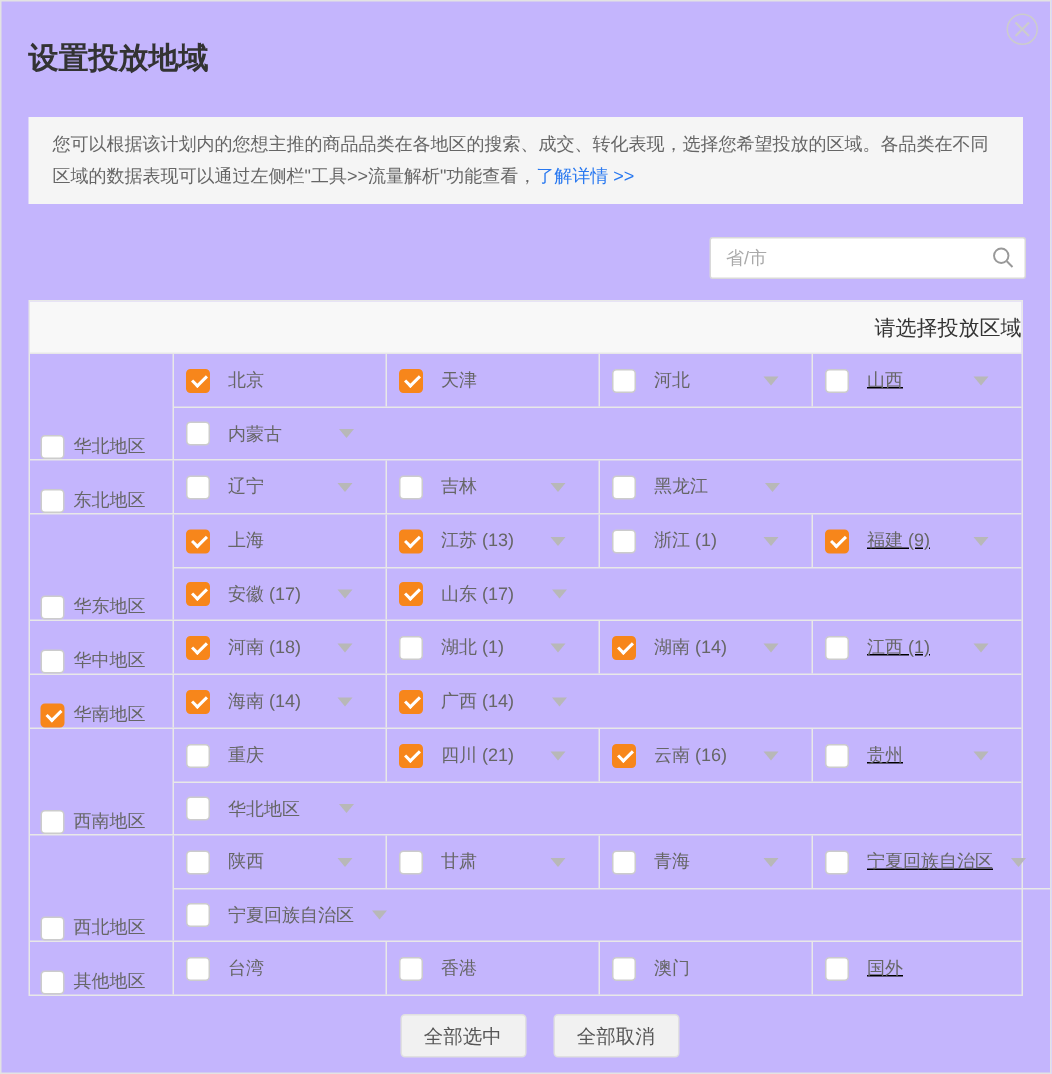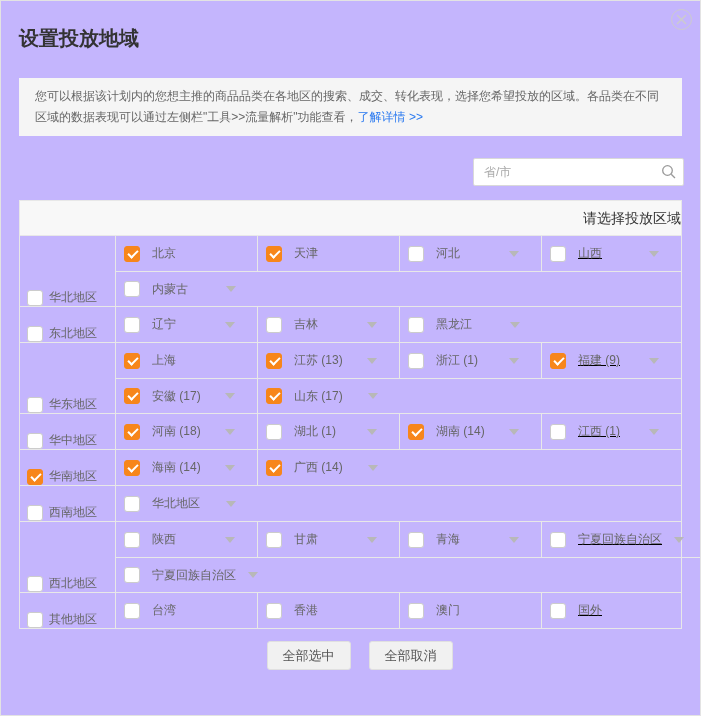--- a/index.html
+++ b/index.html
@@ -241,20 +241,41 @@
             </div>
           </div>
         </div>
         <div class="region-row">
           <div class="region-cell">
             <span class="cb"></span>
             <span class="lbl">西南地区</span>
           </div>
           <div class="subrows">
             <div class="subrow">
+              <div class="cell">
+                <span class="cb"></span>
+                <span class="lbl">重庆</span>
+              </div>
+              <div class="cell">
+                <span class="cb on"></span>
+                <span class="lbl">四川 (21)</span>
+                <span class="arrow"></span>
+              </div>
+              <div class="cell">
+                <span class="cb on"></span>
+                <span class="lbl">云南 (16)</span>
+                <span class="arrow"></span>
+              </div>
+              <div class="cell grow">
+                <span class="cb"></span>
+                <span class="lbl">贵州</span>
+                <span class="arrow"></span>
+              </div>
+            </div>
+            <div class="subrow">
               <div class="cell nbr">
                 <span class="cb"></span>
                 <span class="lbl">华北地区</span>
                 <span class="arrow"></span>
               </div>
               <div class="filler"></div>
             </div>
           </div>
         </div>
         <div class="region-row">

